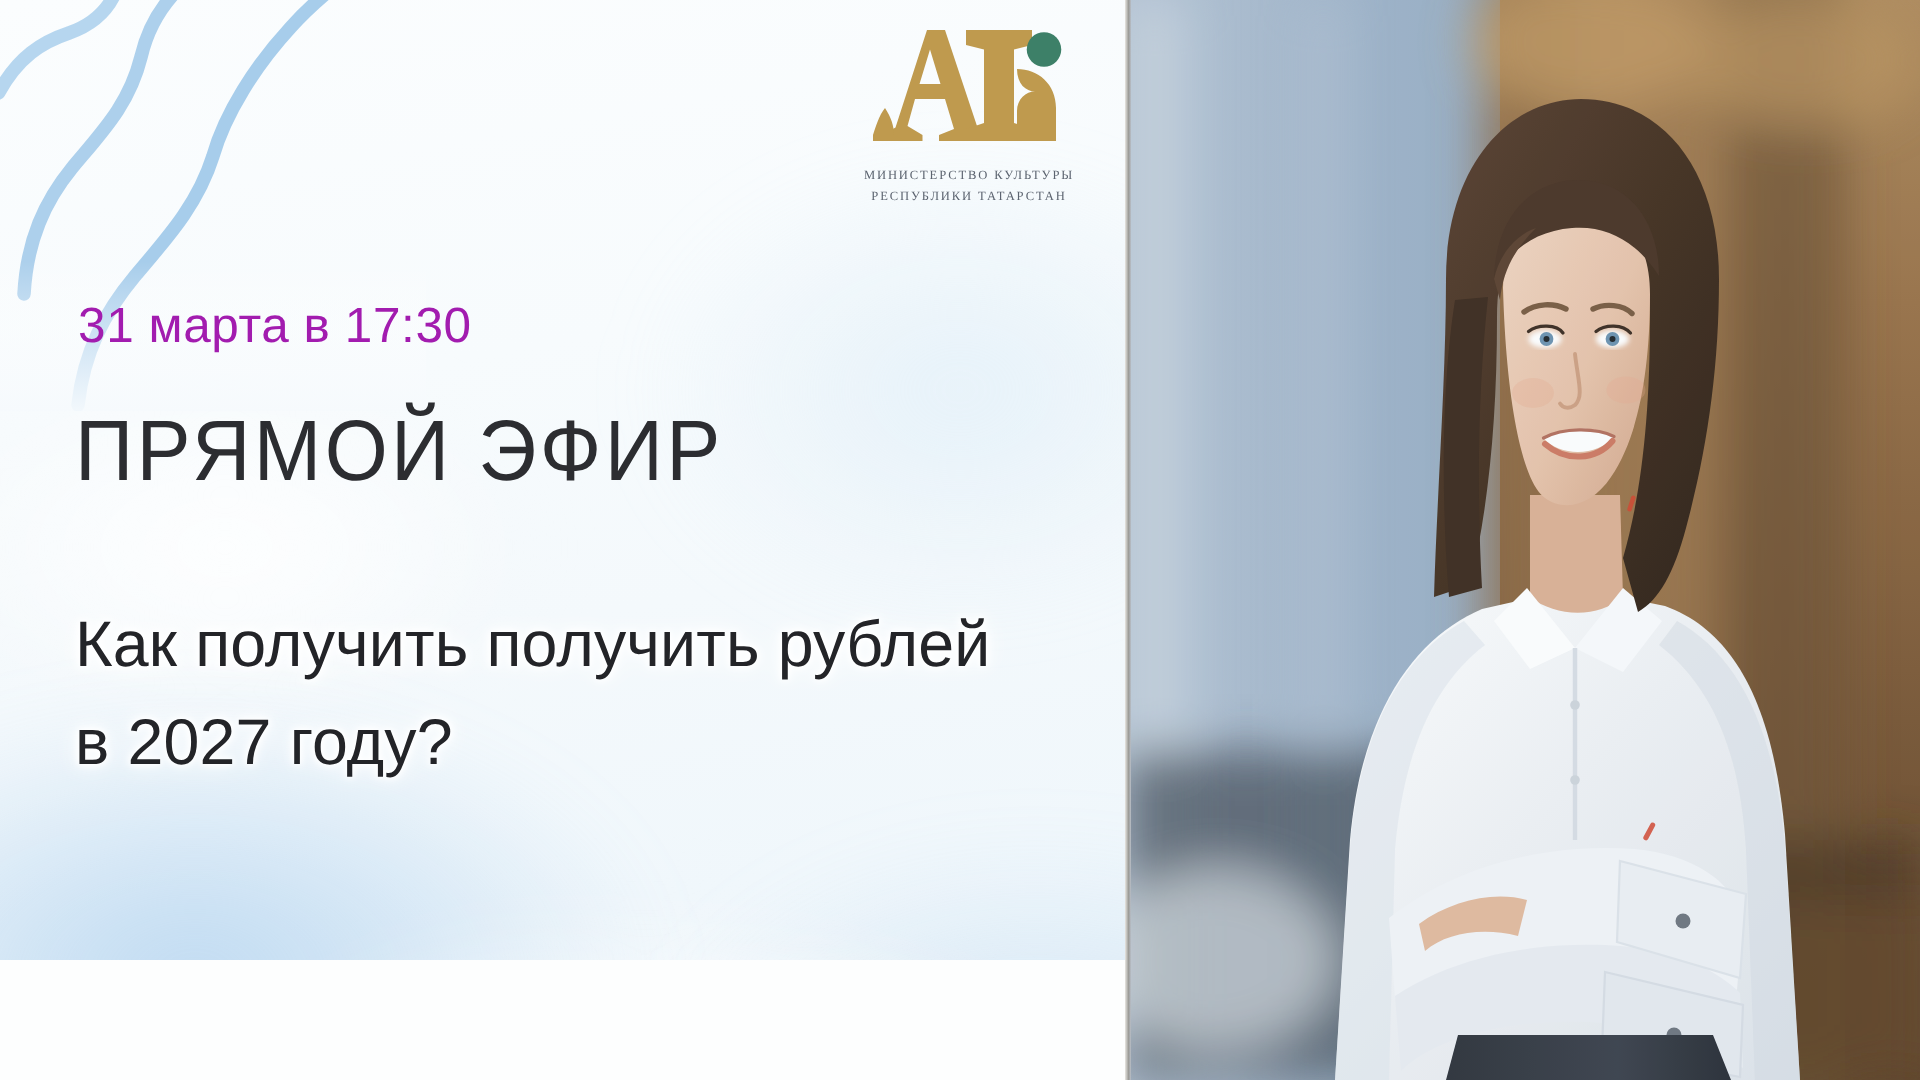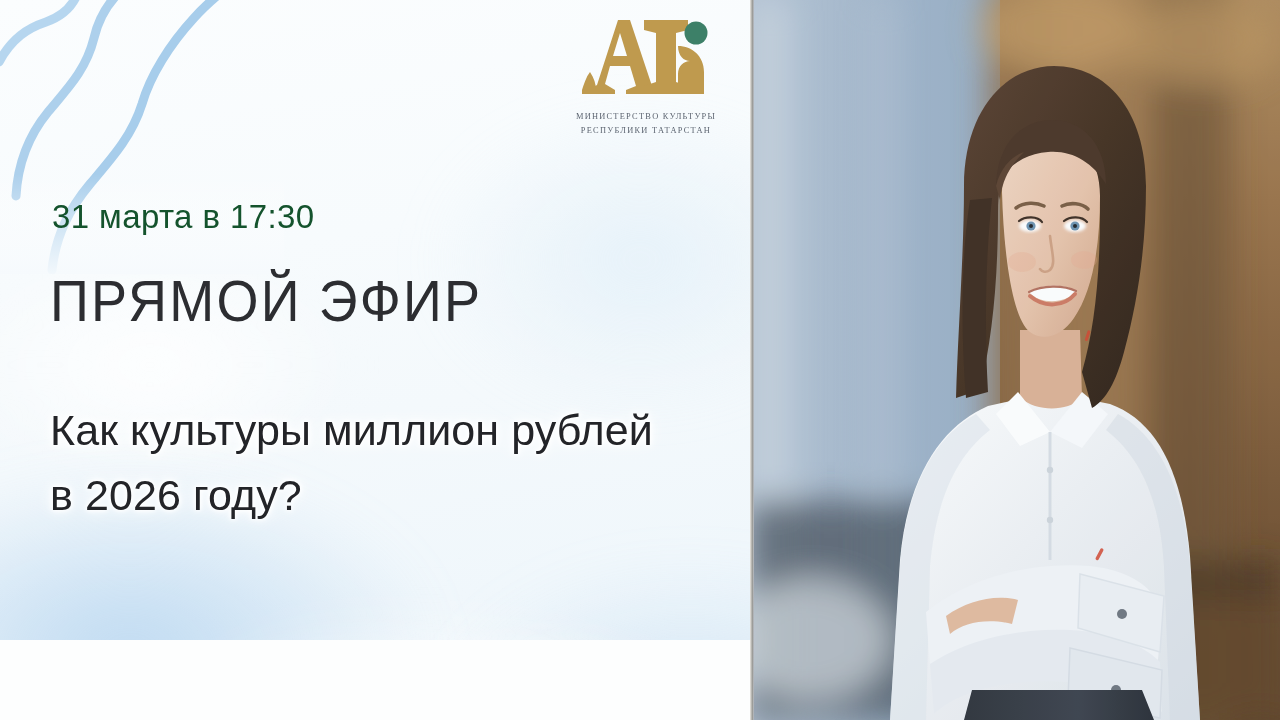--- a/index.html
+++ b/index.html
@@ -92,21 +92,21 @@
     white-space:nowrap;
   }
 
   
   .eyebrow {
     position:absolute;
     left:52px; top:198px;
     font-size:33px;
     font-weight:300;
     letter-spacing:.4px;
-    color:#14532d;
+    color:#a21caf;
     white-space:nowrap;
   }
 
   .kicker {
     position:absolute;
     left:50px; top:268px;
     font-size:54px;
     font-weight:300;
     letter-spacing:2.2px;
     color:#2c2d31;
@@ -355,17 +355,17 @@
 
       <rect x="0" y="0" width="530" height="720" fill="#93a7bd" opacity=".05"></rect>
     </svg>
   </div>
 
   <div class="eyebrow">31 марта в 17:30</div>
 
   <div class="kicker">ПРЯМОЙ ЭФИР</div>
 
   <div class="headline">
-    <span class="line">Как культуры миллион рублей</span>
-    <span class="line">в 2026 году?</span>
+    <span class="line">Как получить получить рублей</span>
+    <span class="line">в 2027 году?</span>
   </div>
 
 </div>
 
 </body></html>

